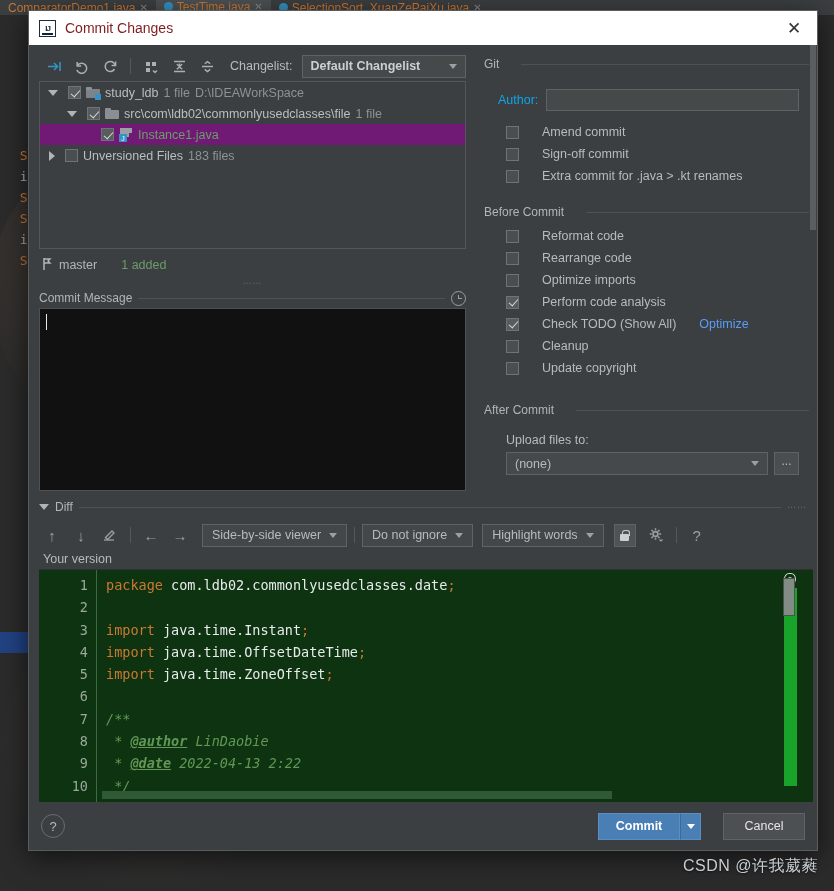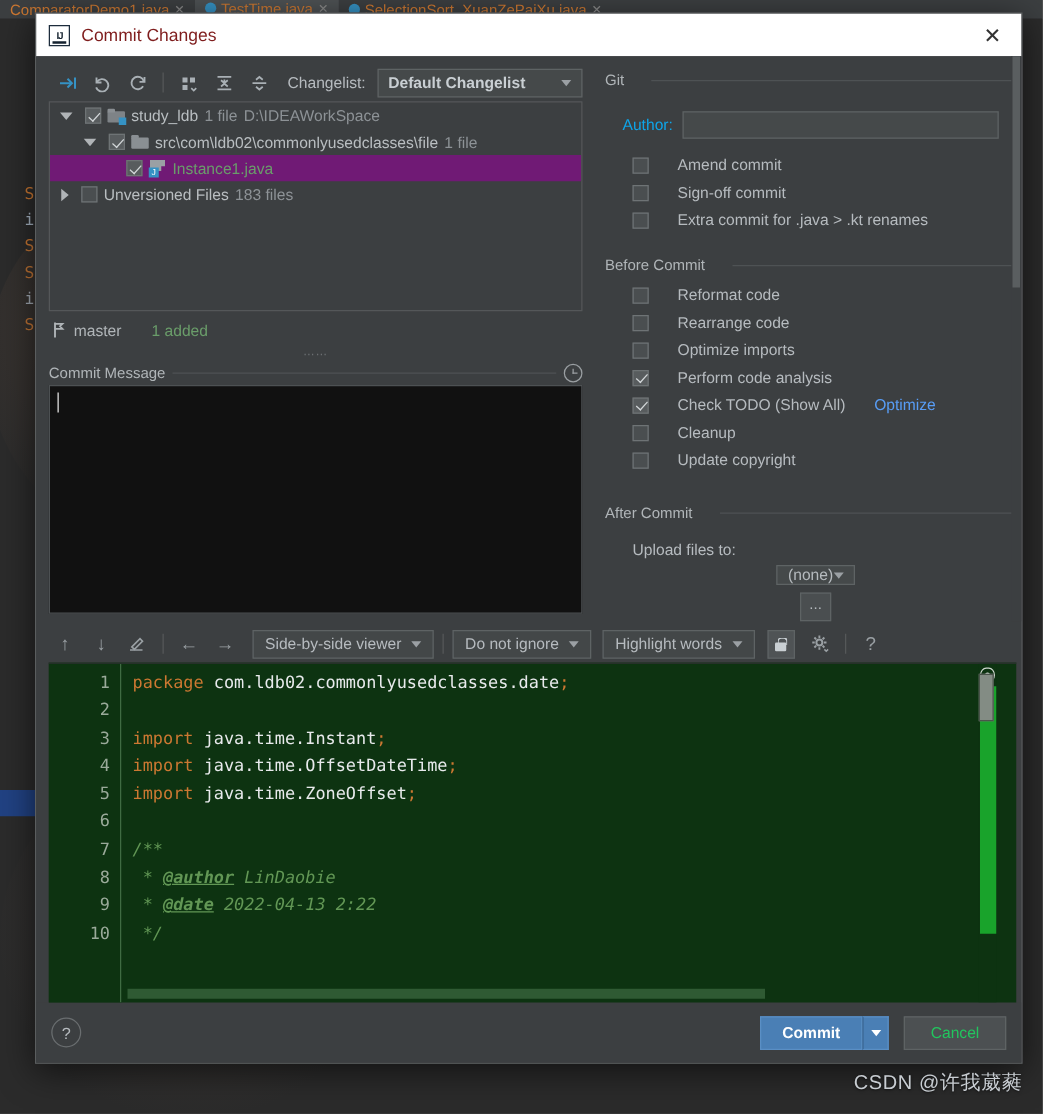--- a/index.html
+++ b/index.html
@@ -300,21 +300,21 @@
   .cbrow .cb2.checked { background: #585c5e; }
   .cbrow .cb2.checked::after {
     content: ""; position: absolute; left: 3.5px; top: 0.5px;
     width: 4px; height: 8px; border: solid #d4d8da;
     border-width: 0 1.8px 1.8px 0; transform: rotate(42deg);
   }
   .cbrow .cbl { font-size: 12.5px; color: #b6bbbf; }
   .cbrow .link { font-size: 12.5px; color: #589df6; cursor: pointer; }
 
   #upload-label { font-size: 12.5px; color: #b6bbbf; margin: 10px 0 5px 22px; }
-  #upload-row { display: flex; align-items: center; gap: 6px; margin-left: 22px; margin-right: 12px; flex-direction: column; }
+  #upload-row { display: flex; align-items: flex-end; gap: 6px; margin-left: 22px; margin-right: 12px; }
   #upload-combo {
     flex: 1; height: 23px; background: #45494a; border: 1px solid #5e6364;
     display: flex; align-items: center; padding: 0 4px 0 8px; cursor: pointer;
   }
   #upload-combo .uc-text { flex: 1; font-size: 12.5px; color: #b6bbbf; }
   #upload-dots {
     width: 25px; height: 23px; background: #4a4e50; border: 1px solid #5e6364;
     color: #b6bbbf; font-size: 12px; display: flex;
     align-items: center; justify-content: center; cursor: pointer;
     padding-bottom: 6px;
@@ -454,23 +454,23 @@
     width: 21px; height: 27px; background: #4a7fb5;
     border: 1px solid #5a8fc5; border-left: 1px solid #3d6a99;
     display: flex; align-items: center; justify-content: center; cursor: pointer;
   }
   #commit-arrow .ca {
     width:0;height:0;border-left:4px solid transparent;border-right:4px solid transparent;
     border-top:5px solid #ffffff;
   }
   #cancel-btn {
     height: 27px; min-width: 82px; background: #4c5052;
-    border: 1px solid #5e6364; color: #22c55e; font-size: 12.5px;
+    border: 1px solid #5e6364; color: #e5e5e5; font-size: 12.5px;
     display: flex; align-items: center; justify-content: center;
-    padding: 0 0; margin-left: 4px; cursor: pointer;
+    padding: 0 0; margin-left: 14px; cursor: pointer;
   }
 </style>
 </head>
 <body>
 
 <div id="bg-ide">
   <div id="bg-tabbar">
       <div class="bg-tab">
         <span>ComparatorDemo1.java</span>
         <span class="tabx">✕</span>
@@ -721,20 +721,26 @@
           <div id="upload-dots">...</div>
         </div>
 
         <div id="right-scrollbar">
           <div class="thumb"></div>
         </div>
       </div>
     </div>
 
     <div id="diff-section">
+      <div id="diff-head">
+        <span class="dtri"></span>
+        <span class="dtext">Diff</span>
+        <span class="dline"></span>
+        <span class="ddots">⋯⋯</span>
+      </div>
 
       <div id="diff-toolbar">
         <div class="dbtn">↑</div>
         <div class="dbtn">↓</div>
         <div class="dbtn">
           <svg width="16" height="15" viewBox="0 0 16 15">
               <path d="M2 12h10" stroke="#9aa0a4" stroke-width="1.3"></path>
               <path d="M3.5 9.5L10 3l2 2-6.5 6.5z" stroke="#9aa0a4" stroke-width="1.3" fill="none"></path>
             </svg>
         </div>
@@ -761,20 +767,21 @@
           <svg width="16" height="16" viewBox="0 0 16 16">
               <circle cx="7.5" cy="7" r="2.4" stroke="#9aa0a4" stroke-width="1.6" fill="none"></circle>
               <path d="M7.5 1.3v2M7.5 10.7v2M1.8 7h2M11.2 7h2M3.5 3l1.4 1.4M10.1 9.6l1.4 1.4M11.5 3l-1.4 1.4M4.9 9.6L3.5 11" stroke="#9aa0a4" stroke-width="1.5"></path>
               <path d="M11.5 12.5l1.5 1.5 1.5-1.5" stroke="#9aa0a4" stroke-width="1.2" fill="none"></path>
             </svg>
         </div>
         <div class="dsep"></div>
         <div class="dbtn">?</div>
       </div>
 
+      <div id="your-version">Your version</div>
 
       <div id="diff-editor">
         <div id="gutter">
             <div>1</div>
             <div>2</div>
             <div>3</div>
             <div>4</div>
             <div>5</div>
             <div>6</div>
             <div>7</div>

